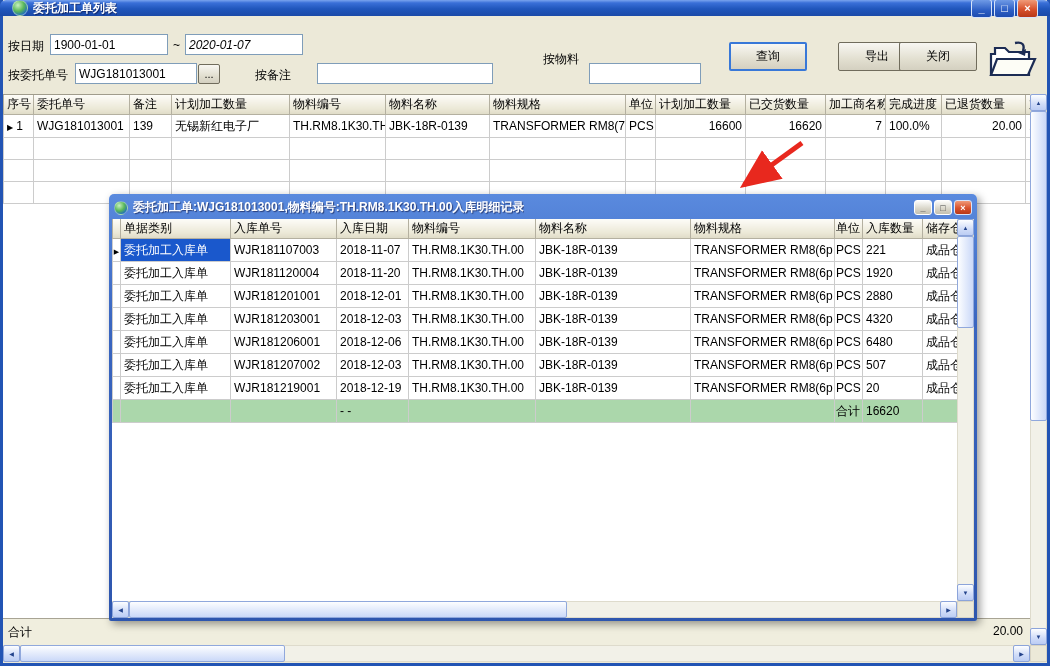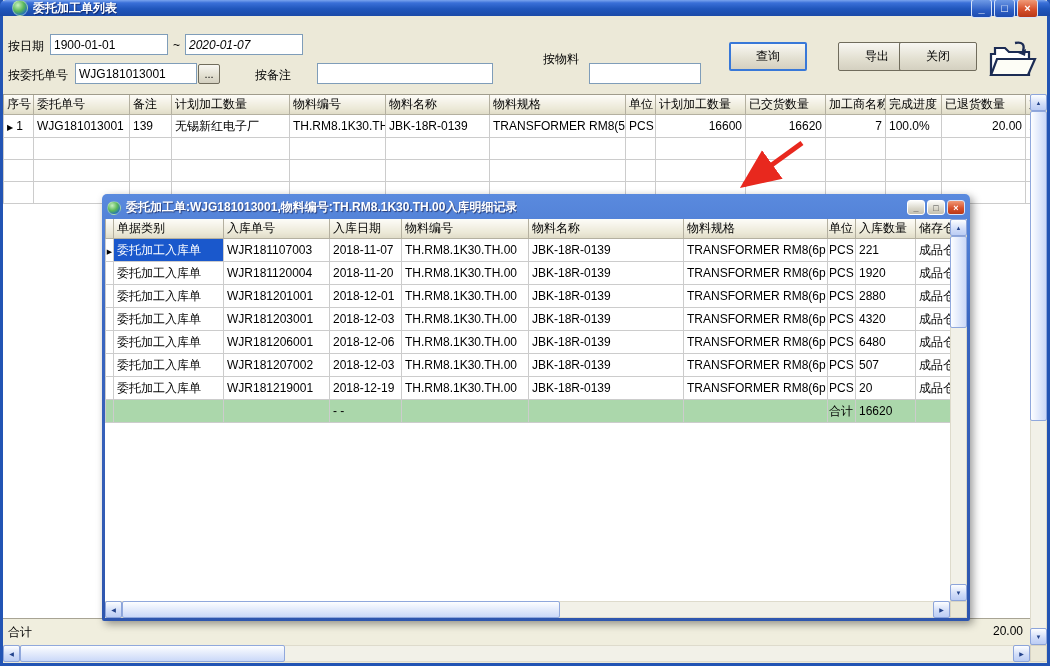--- a/index.html
+++ b/index.html
@@ -51,21 +51,21 @@
 .footer{position:absolute;left:0;top:618px;width:1027px;height:27px;background:#f0eede;border-top:1px solid #a8a494}
 
 .sb-track{position:absolute;background:#f2f1e8;border:1px solid #dedbcc}
 .sb-btn{position:absolute;width:17px;height:17px;background:linear-gradient(#fdfeff,#d0dcf8 60%,#bccdf4);border:1px solid #8ca4da;border-radius:2px;color:#24448c;display:flex;align-items:center;justify-content:center}
 .sb-btn::before{font-size:6px;line-height:1}
 .a-up::before{content:"▲"}.a-dn::before{content:"▼"}.a-lf::before{content:"◀"}.a-rt::before{content:"▶"}
 .sb-thumb{position:absolute;background:linear-gradient(90deg,#fdfeff,#cad8f8);border:1px solid #90a8dc;border-radius:2px}
 .sb-thumb.h{background:linear-gradient(180deg,#fdfeff,#cad8f8)}
 .sb-corner{position:absolute;background:#ece9d8;border:1px solid #d8d4c4}
 
-.detail-window{position:absolute;left:102px;top:194px;width:868px;height:427px;background:linear-gradient(180deg,#5a8ade,#3a66c0 30%,#2e56ae);border-radius:5px 5px 2px 2px;box-shadow:3px 3px 9px rgba(0,0,0,.4);z-index:10}
+.detail-window{position:absolute;left:109px;top:194px;width:868px;height:427px;background:linear-gradient(180deg,#5a8ade,#3a66c0 30%,#2e56ae);border-radius:5px 5px 2px 2px;box-shadow:3px 3px 9px rgba(0,0,0,.4);z-index:10}
 .detail-titlebar{position:absolute;left:0;right:0;top:0;height:25px;display:flex;align-items:center;padding:2px 5px 0;color:#fff;overflow:hidden}
 .detail-content{position:absolute;left:3px;right:3px;top:25px;bottom:3px;background:#fff;overflow:hidden}
 .detail-grid{width:857px}
 .detail-grid th:nth-child(1),.detail-grid td:nth-child(1){width:8px;padding:0;text-align:center}
 .detail-grid th:nth-child(2),.detail-grid td:nth-child(2){width:110px}
 .detail-grid th:nth-child(3),.detail-grid td:nth-child(3){width:106px}
 .detail-grid th:nth-child(4),.detail-grid td:nth-child(4){width:72px}
 .detail-grid th:nth-child(5),.detail-grid td:nth-child(5){width:127px}
 .detail-grid th:nth-child(6),.detail-grid td:nth-child(6){width:155px}
 .detail-grid th:nth-child(7),.detail-grid td:nth-child(7){width:144px}
@@ -137,21 +137,21 @@
           </tr>
       </thead>
       <tbody class="rows">
           <tr class="current">
           <td>1</td>
             <td>WJG181013001</td>
             <td>139</td>
             <td>无锡新红电子厂</td>
             <td>TH.RM8.1K30.TH.00</td>
             <td>JBK-18R-0139</td>
-            <td>TRANSFORMER RM8(5</td>
+            <td>TRANSFORMER RM8(7</td>
             <td>PCS</td>
             <td>16600</td>
             <td>16620</td>
             <td>7</td>
             <td>100.0%</td>
             <td>20.00</td>
             <td>1</td>
         </tr>
         </tbody>
       <tbody>

